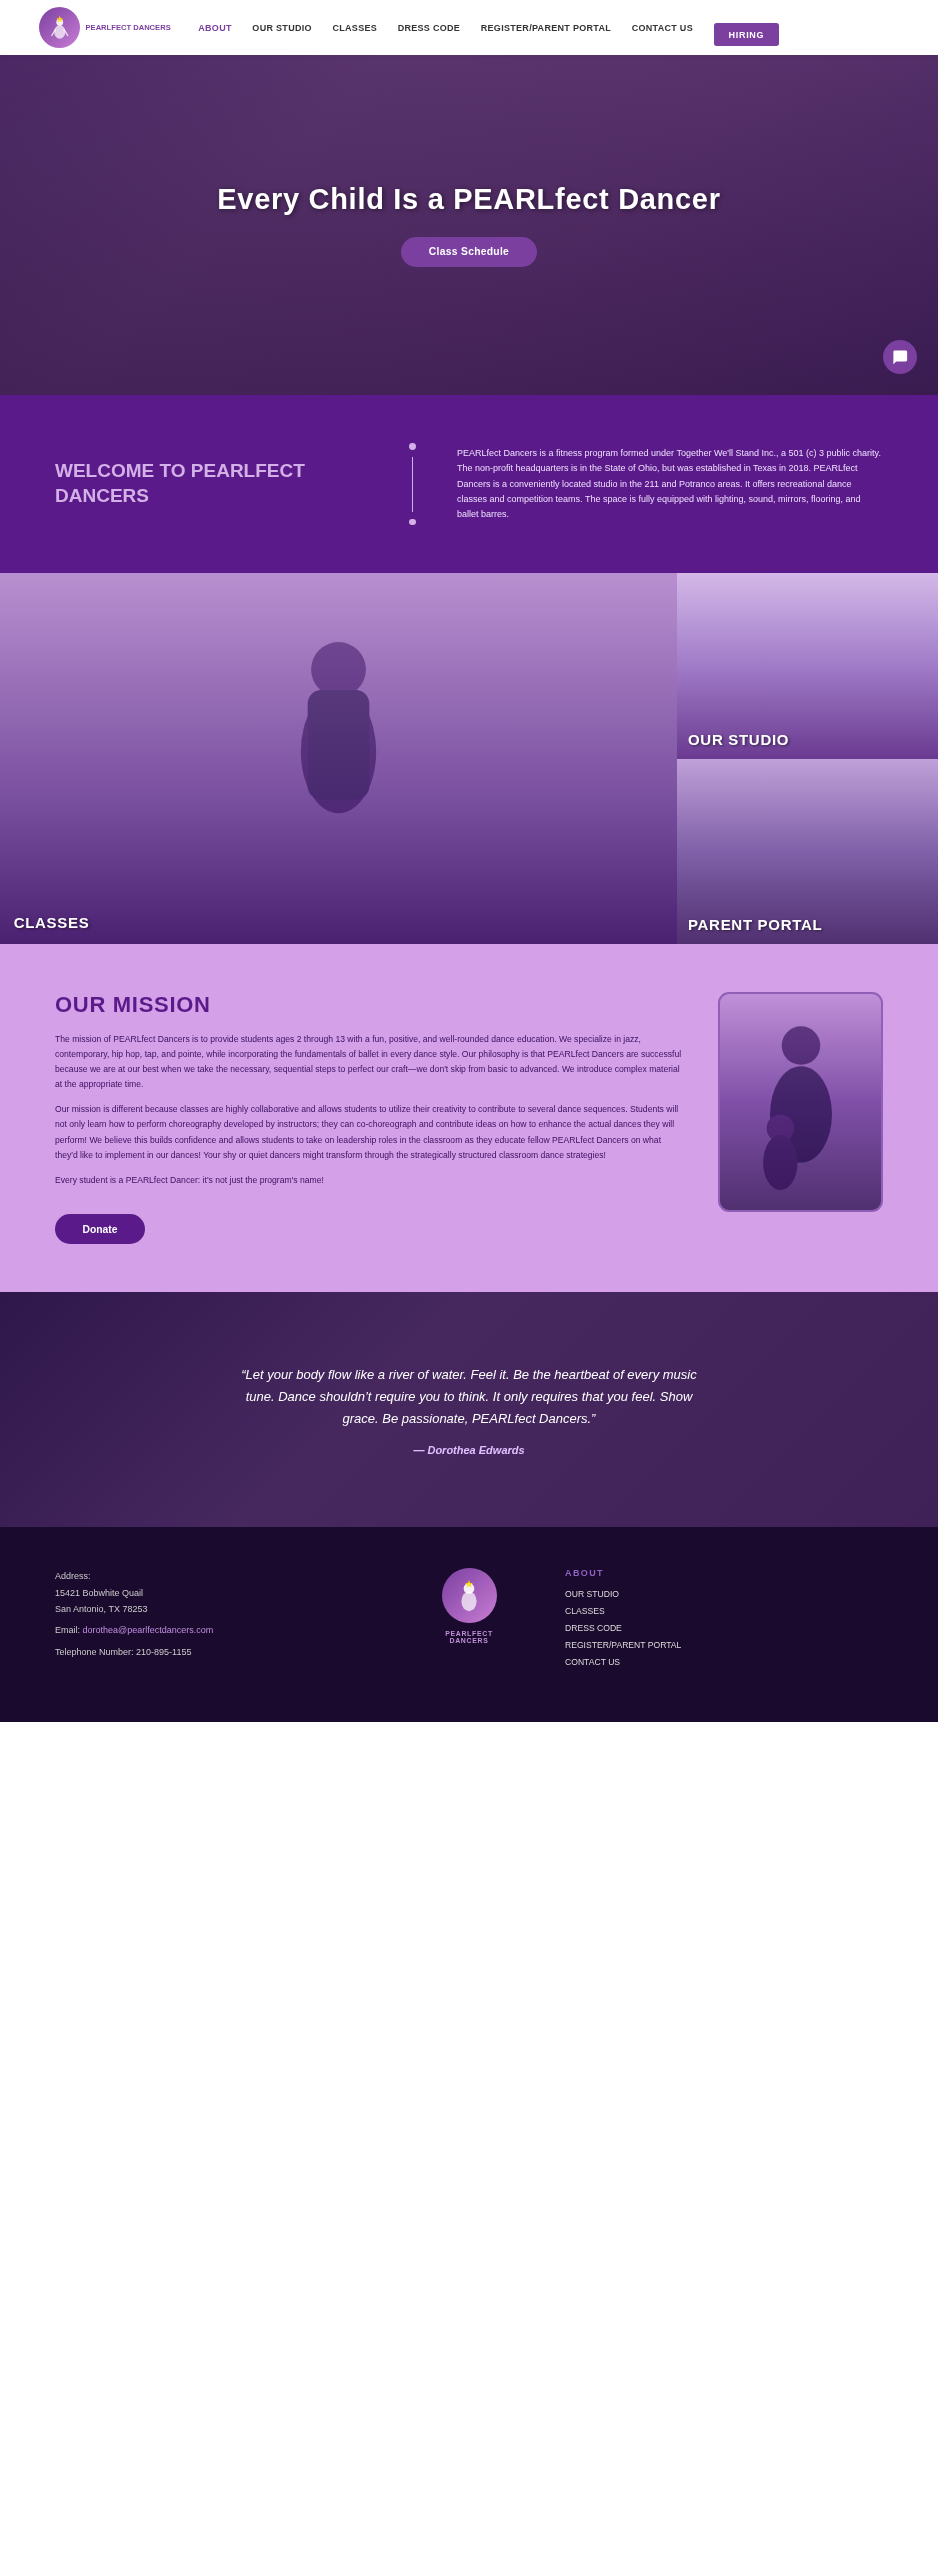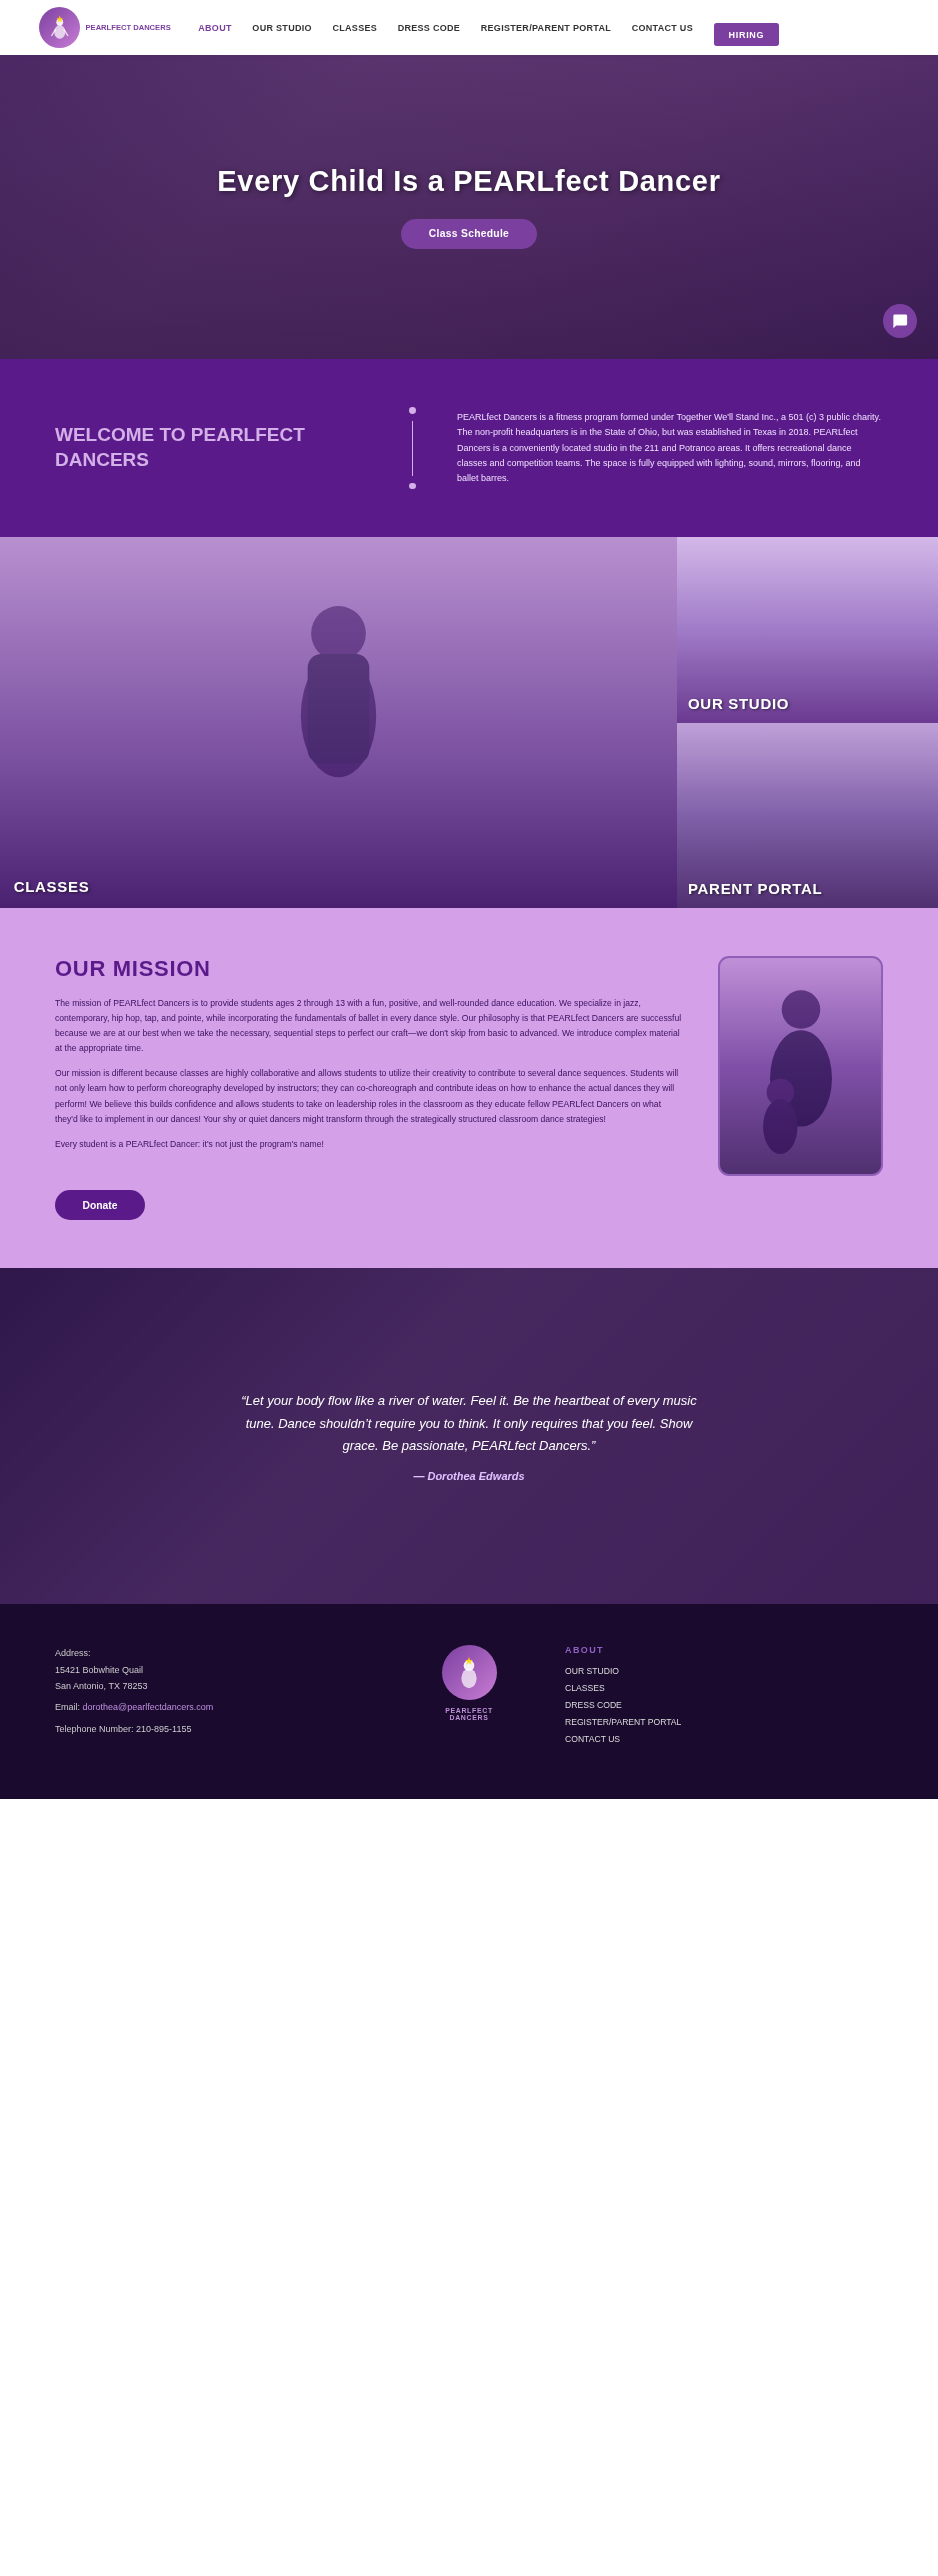--- a/index.html
+++ b/index.html
@@ -63,21 +63,21 @@
       font-size: 9px;
       font-weight: 700;
       letter-spacing: 0.7px;
       cursor: pointer;
       margin-top: 14px;
     }
 
     
     .hero {
       position: relative;
-      height: 304px;
+      height: 340px;
       background: linear-gradient(rgba(60,20,80,0.55), rgba(60,20,80,0.55)),
         linear-gradient(135deg, #8a6aa0 0%, #c9a8d4 50%, #e0cce8 100%);
       display: flex;
       flex-direction: column;
       align-items: center;
       justify-content: center;
       text-align: center;
       overflow: hidden;
     }
     .hero-content {
@@ -249,41 +249,41 @@
     }
     .donate-btn {
       background: #5a1a8a;
       color: #fff;
       padding: 9.6px 27.5px;
       border-radius: 20.6px;
       font-size: 10.3px;
       font-weight: 600;
       cursor: pointer;
       border: none;
-      margin-top: 28px;
+      margin-top: 16px;
       display: inline-block;
     }
     .mission-image {
       width: 165px;
       height: 220px;
       border-radius: 11px;
       overflow: hidden;
       flex-shrink: 0;
       background: linear-gradient(180deg, #c090d8 0%, #8050a8 50%, #503070 100%);
       display: flex;
       align-items: flex-end;
       justify-content: center;
       padding: 13.7px;
       border: 2.7px solid #9060b8;
     }
 
     
     .quote-section {
       position: relative;
-      height: 336px;
+      height: 235px;
       background: linear-gradient(rgba(30,10,50,0.75), rgba(30,10,50,0.75)),
         linear-gradient(135deg, #6a4a88 0%, #c090d0 100%);
       display: flex;
       align-items: center;
       justify-content: center;
       text-align: center;
       padding: 41px 82px;
     }
     .quote-bg {
       position: absolute;

